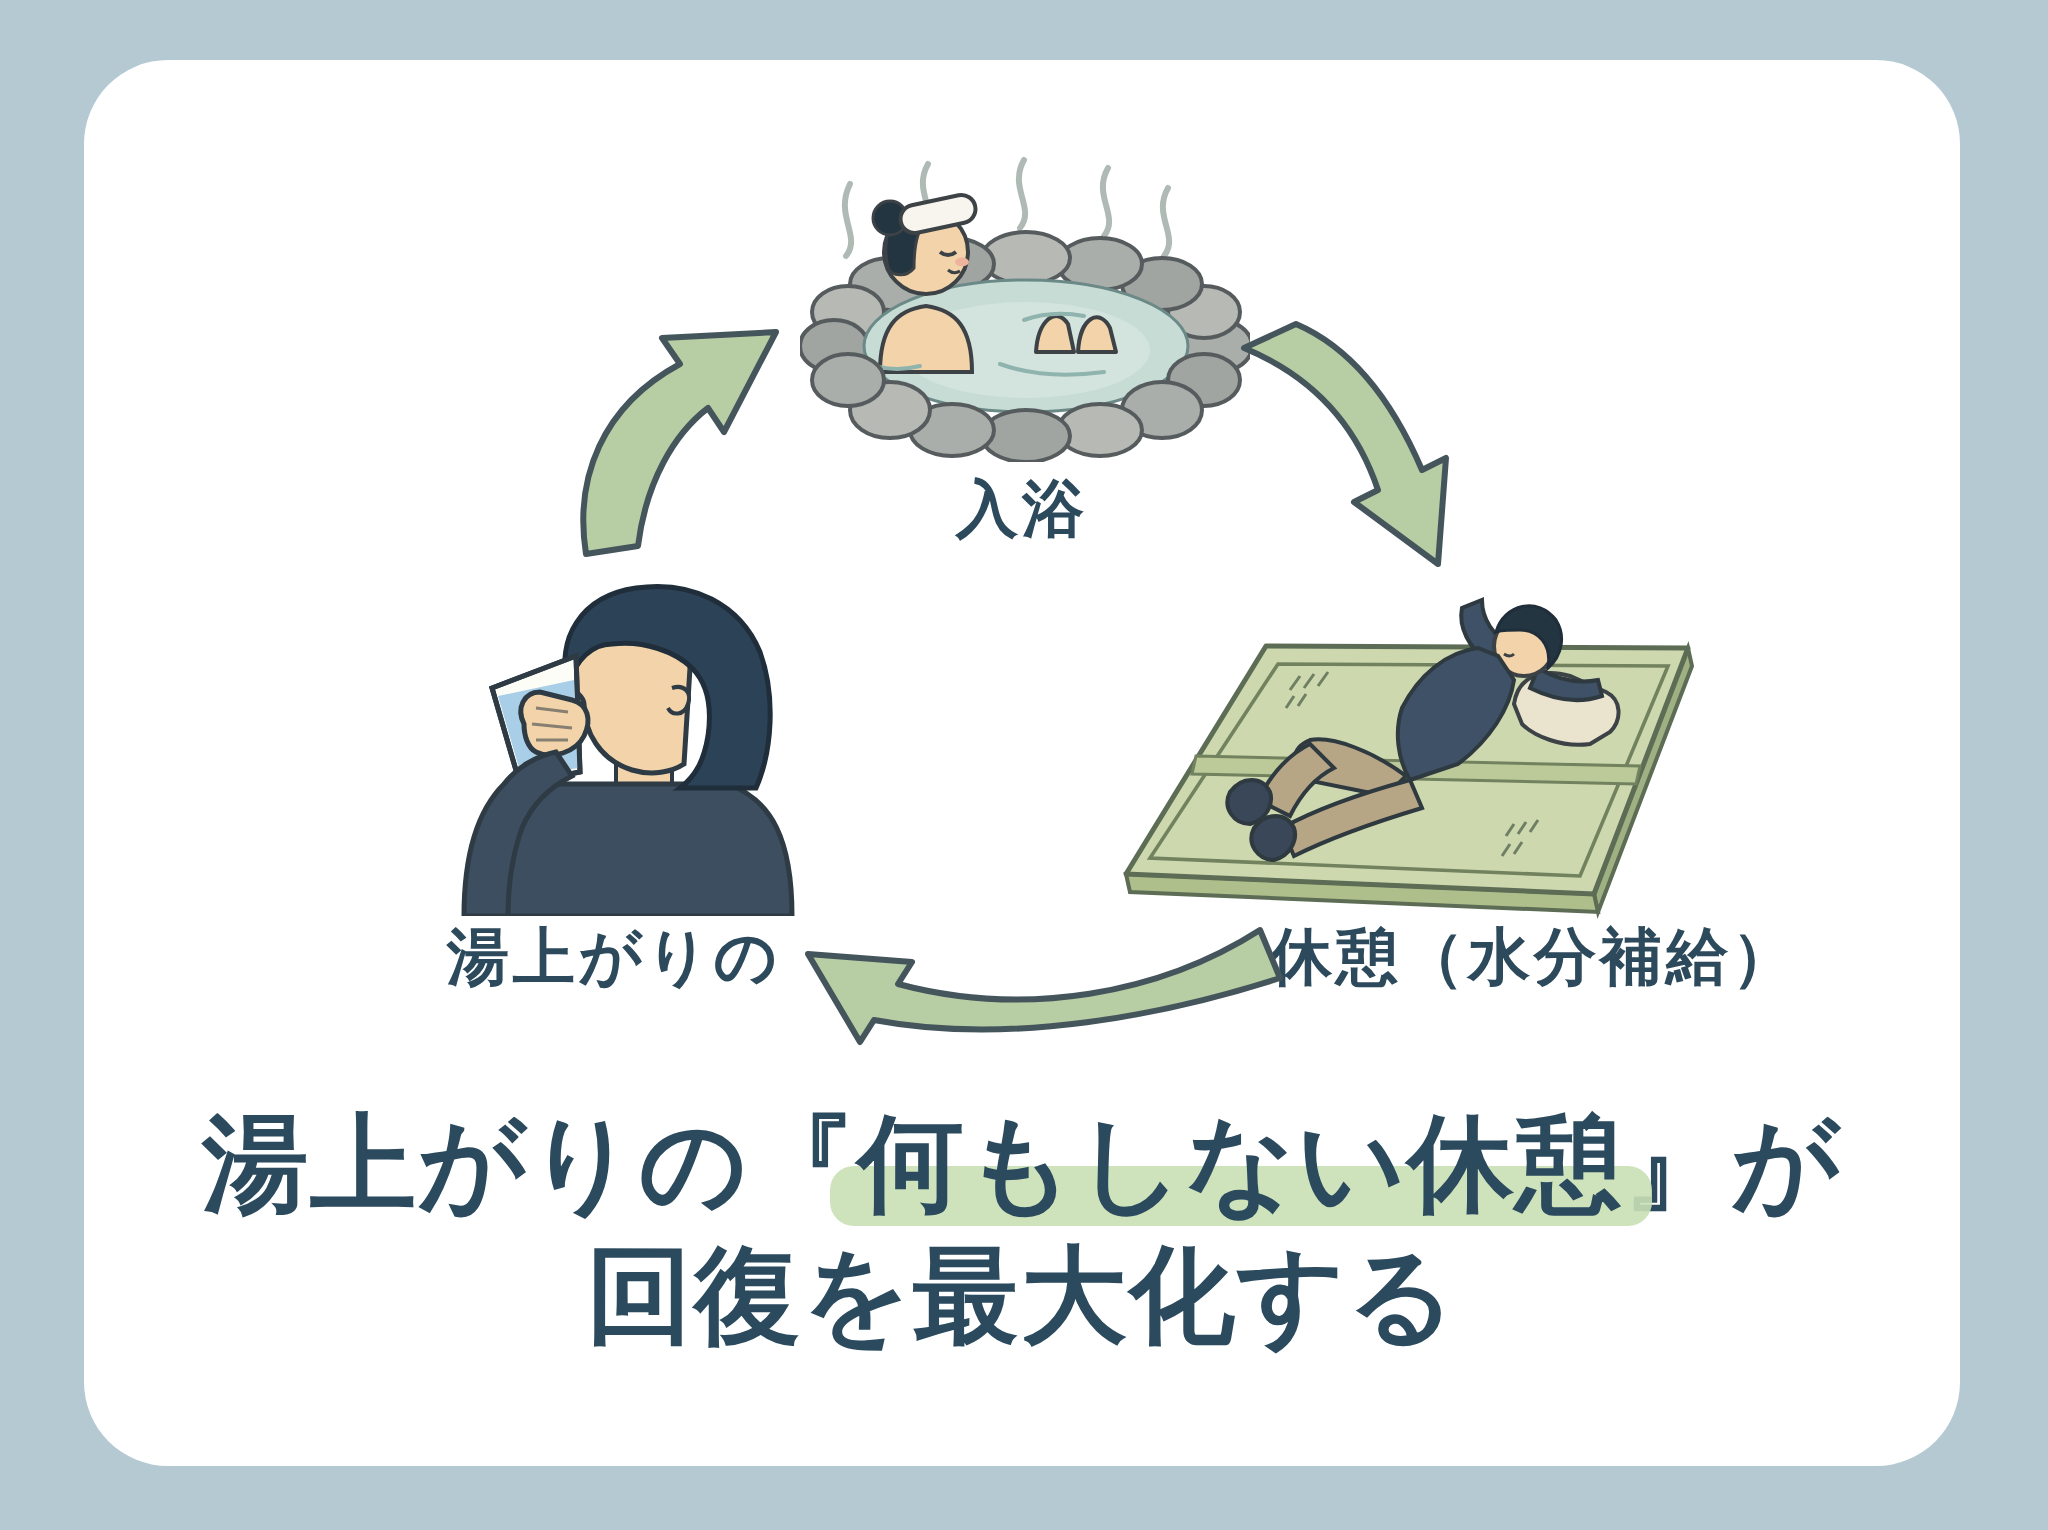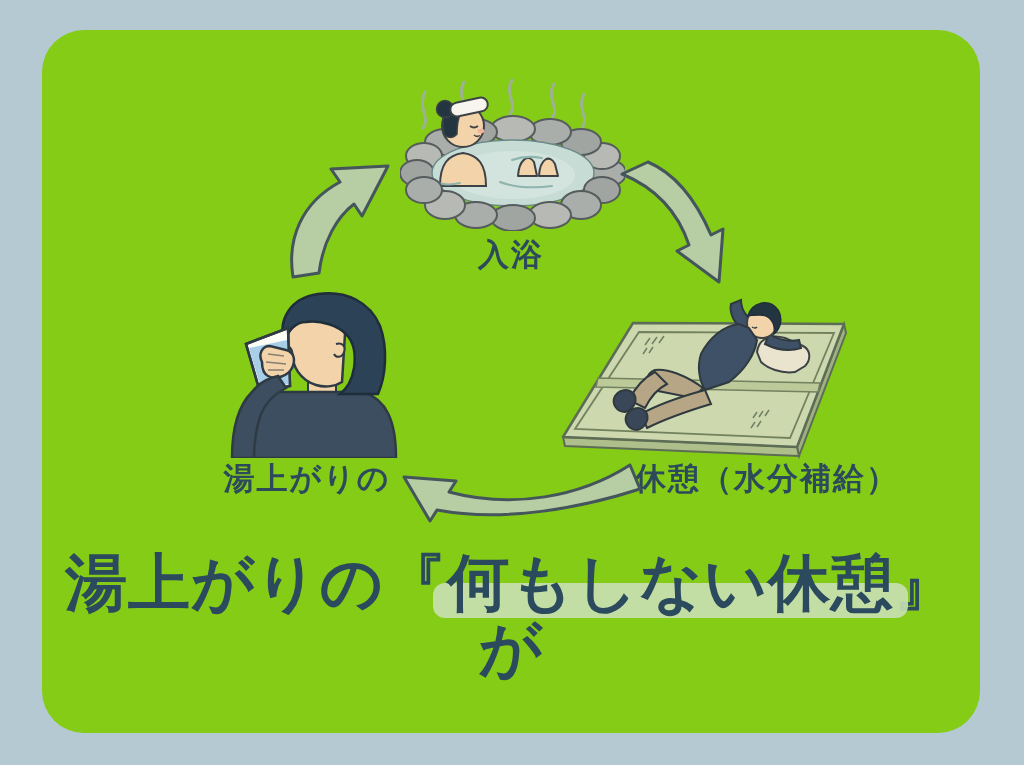--- a/index.html
+++ b/index.html
@@ -3,30 +3,30 @@
 <meta charset="utf-8">
 <style>
   html,body{margin:0;padding:0;background:#b4c9d2;}
   .stage{
     position:relative;width:1024px;height:765px;overflow:hidden;
     background:#b4c9d2;
     font-family:"Liberation Sans","DejaVu Sans",sans-serif;
   }
   .card{
     position:absolute;left:42px;top:30px;width:938px;height:703px;
-    background:#84cc16;border-radius:42px;
+    background:#ffffff;border-radius:42px;
   }
   .abs{position:absolute;}
   .step-label{
     position:absolute;color:#2d4a5c;font-weight:700;font-size:31px;
     letter-spacing:2px;text-align:center;line-height:1.2;white-space:nowrap;
   }
   .headline{
     position:absolute;left:0;right:0;top:520px;text-align:center;
-    color:#2b4a5e;font-weight:700;font-size:62px;line-height:66px;
+    color:#2b4a5e;font-weight:700;font-size:53px;line-height:66px;
     letter-spacing:1px;
   }
   .headline .hl{position:relative;z-index:0;}
   .headline .hl::before{
     content:"";position:absolute;left:-14px;right:-14px;top:50%;bottom:-2%;
     background:#c9e0b5;border-radius:12px;z-index:-1;opacity:.9;
   }
   svg{display:block;}
 </style>
 </head>
@@ -154,16 +154,17 @@
     </svg>
 
     <div class="step-label" style="left:80px;width:370px;top:430px">湯上がりの</div>
 
     <svg class="abs" style="left:243px;top:125px" width="120" height="130" viewBox="0 0 120 130">
       <path d="M8,122 C2,84 16,48 55,27 L46,14 L103,11 L77,61 L69,49 C52,62 38,86 34,118 Z" fill="#b7cda4" stroke="#45555c" stroke-width="3" stroke-linejoin="round"></path>
     </svg>
 
     <div class="headline">
       <div><span>湯上がりの『</span><span class="hl">何もしない休憩</span><span>』が</span></div>
+      <div>回復を最大化する</div>
     </div>
 
   </div>
 </div>
 
 </body></html>

